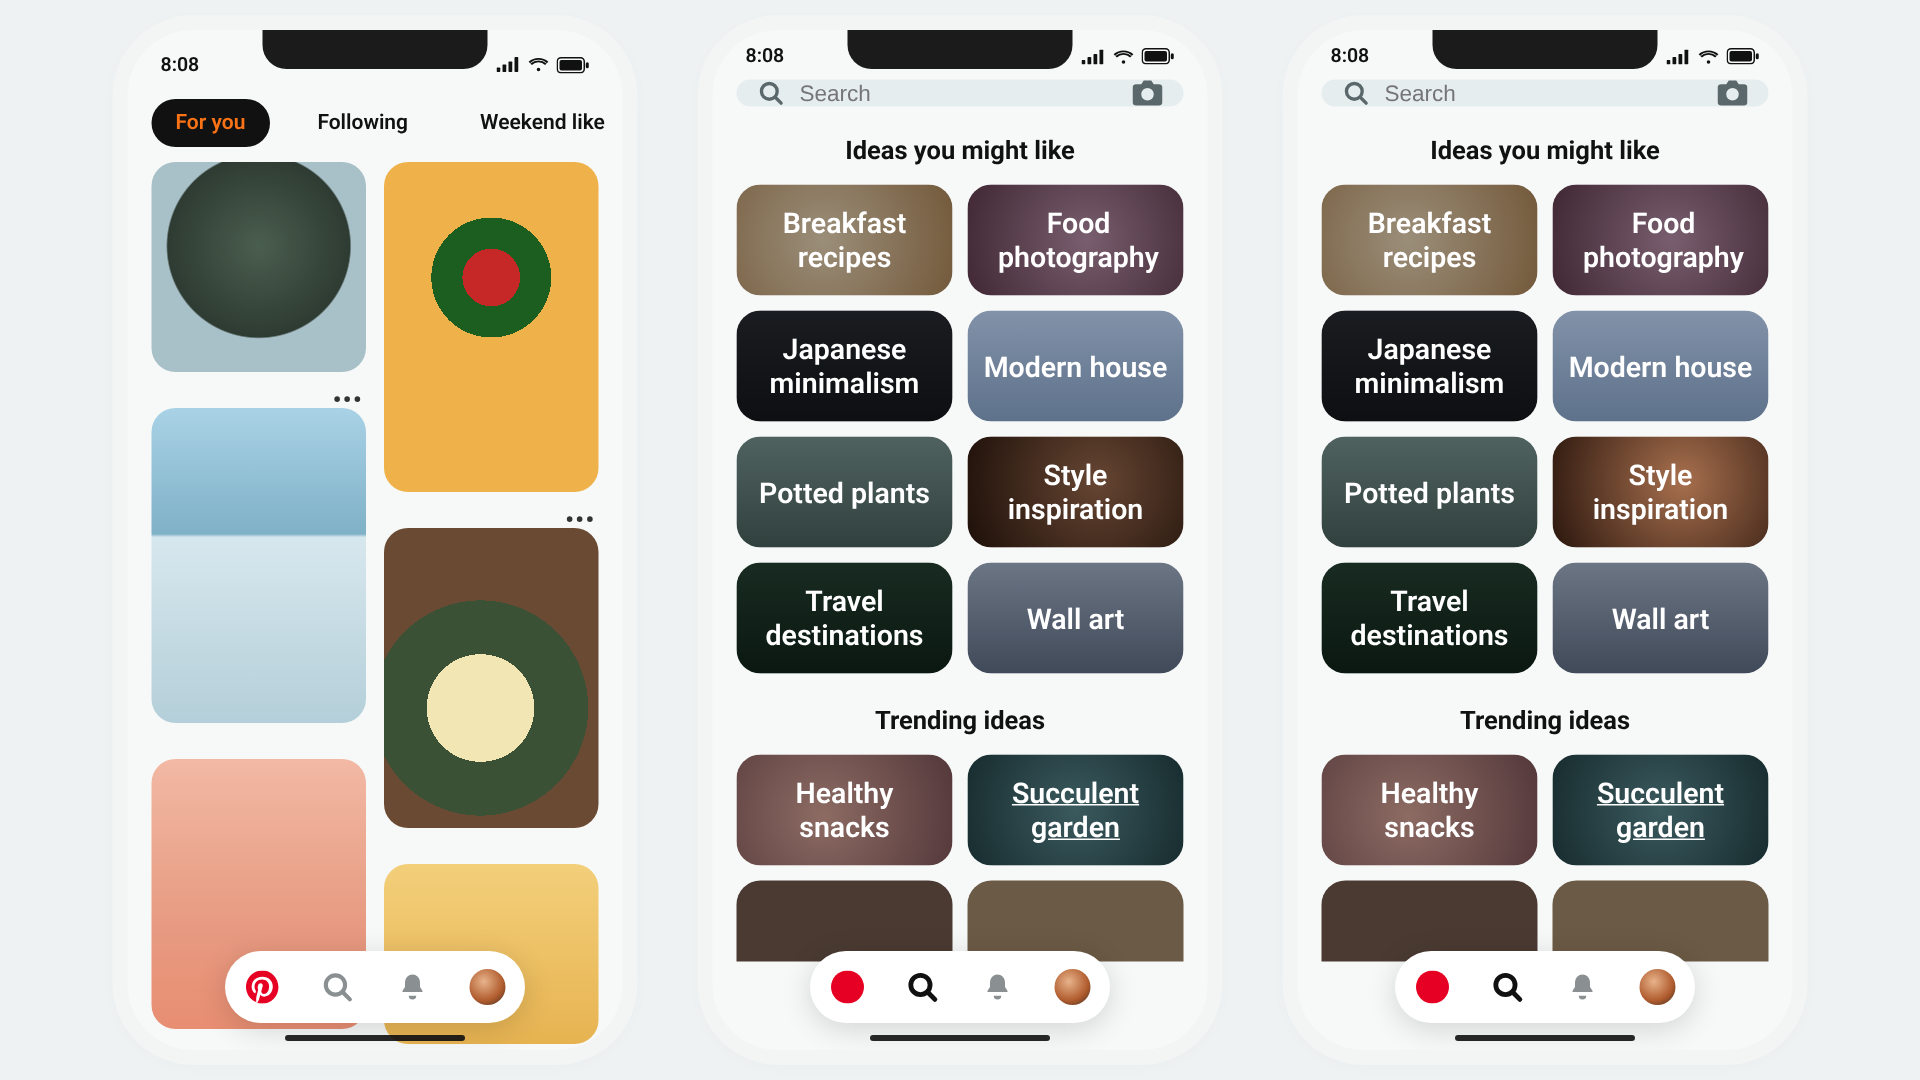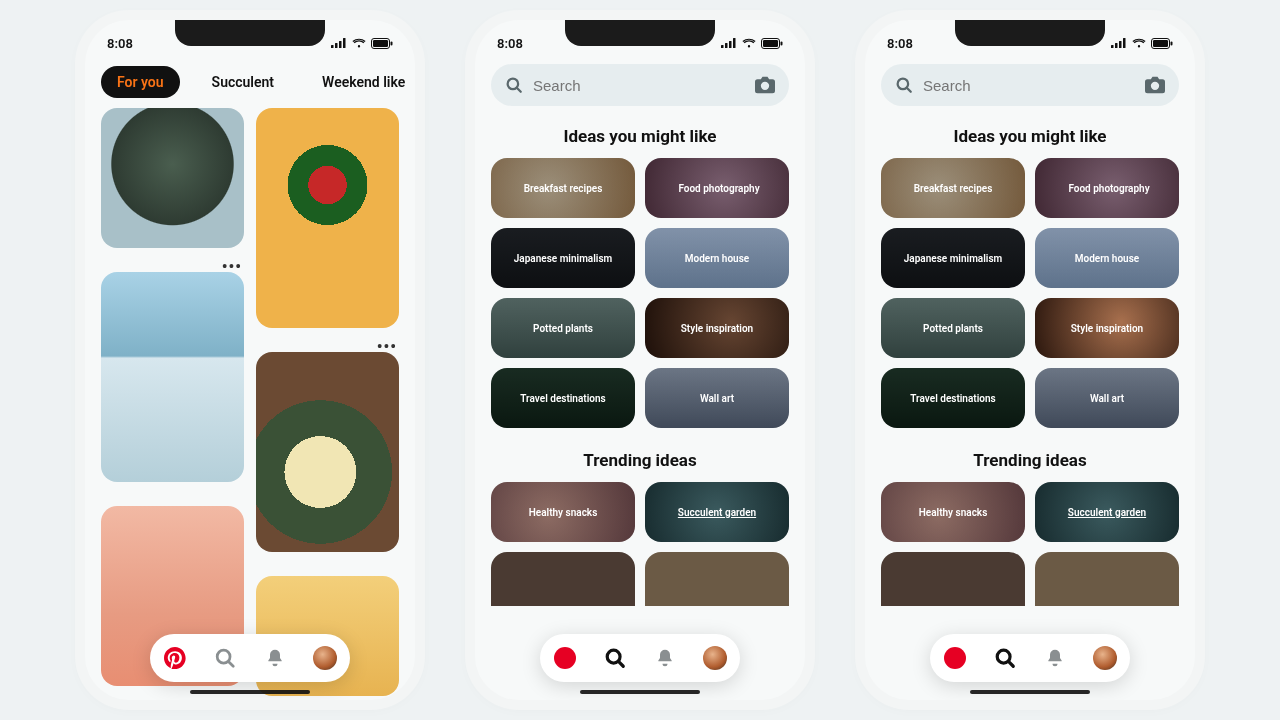--- a/index.html
+++ b/index.html
@@ -127,27 +127,27 @@
     text-align: center;
     margin: 6px 0 12px;
   }
   .ideas {
     display: grid;
     grid-template-columns: 1fr 1fr;
     gap: 10px;
     padding: 0 16px;
   }
   .idea {
-    height: 60px;
+    height: 74px;
     border-radius: 16px;
     display: flex;
     align-items: center;
     justify-content: center;
     color: #fff;
-    font-size: 10px;
+    font-size: 19px;
     font-weight: 600;
     text-align: center;
     padding: 0 8px;
     background-blend-mode: multiply;
   }
   .idea.breakfast   { background: linear-gradient(rgba(50,55,70,.45),rgba(50,55,70,.45)),radial-gradient(circle at 40% 50%,#f3dcb4,#b58a58);}
   .idea.foodphoto   { background: linear-gradient(rgba(50,45,55,.5),rgba(50,45,55,.5)),radial-gradient(circle at 55% 50%,#caa0b6,#6b4354); padding-left: 12px;}
   .idea.japmin      { background: linear-gradient(rgba(20,25,30,.78),rgba(20,25,30,.78)),linear-gradient(#5b6068,#2e3338);}
   .idea.house       { background: linear-gradient(rgba(80,95,120,.5),rgba(80,95,120,.5)),linear-gradient(#c5d5e6,#8fa6bd);}
   .idea.plants      { background: linear-gradient(rgba(50,60,60,.55),rgba(50,60,60,.55)),linear-gradient(#8fa9a4,#566f6a);}
@@ -210,21 +210,21 @@
       <svg width="22" height="11" viewBox="0 0 22 11">
           <rect x="0.5" y="0.5" width="18" height="10" rx="2.5" fill="none" stroke="#111"></rect>
           <rect x="2" y="2" width="15" height="7" rx="1.3" fill="#111"></rect>
           <rect x="19.5" y="3.5" width="2" height="4" rx="1" fill="#111"></rect>
         </svg>
     </div>
   </div>
 
   <div class="tabs">
     <div class="tab active">For you</div>
-    <div class="tab">Succulent</div>
+    <div class="tab">Following</div>
     <div class="tab">Weekend like</div>
 
   </div>
 
   <div class="feed">
     <div class="col">
       <div class="pin-wrap">
           <div class="pin plant"></div>
           <span class="pin-more">•••</span>
         </div>

